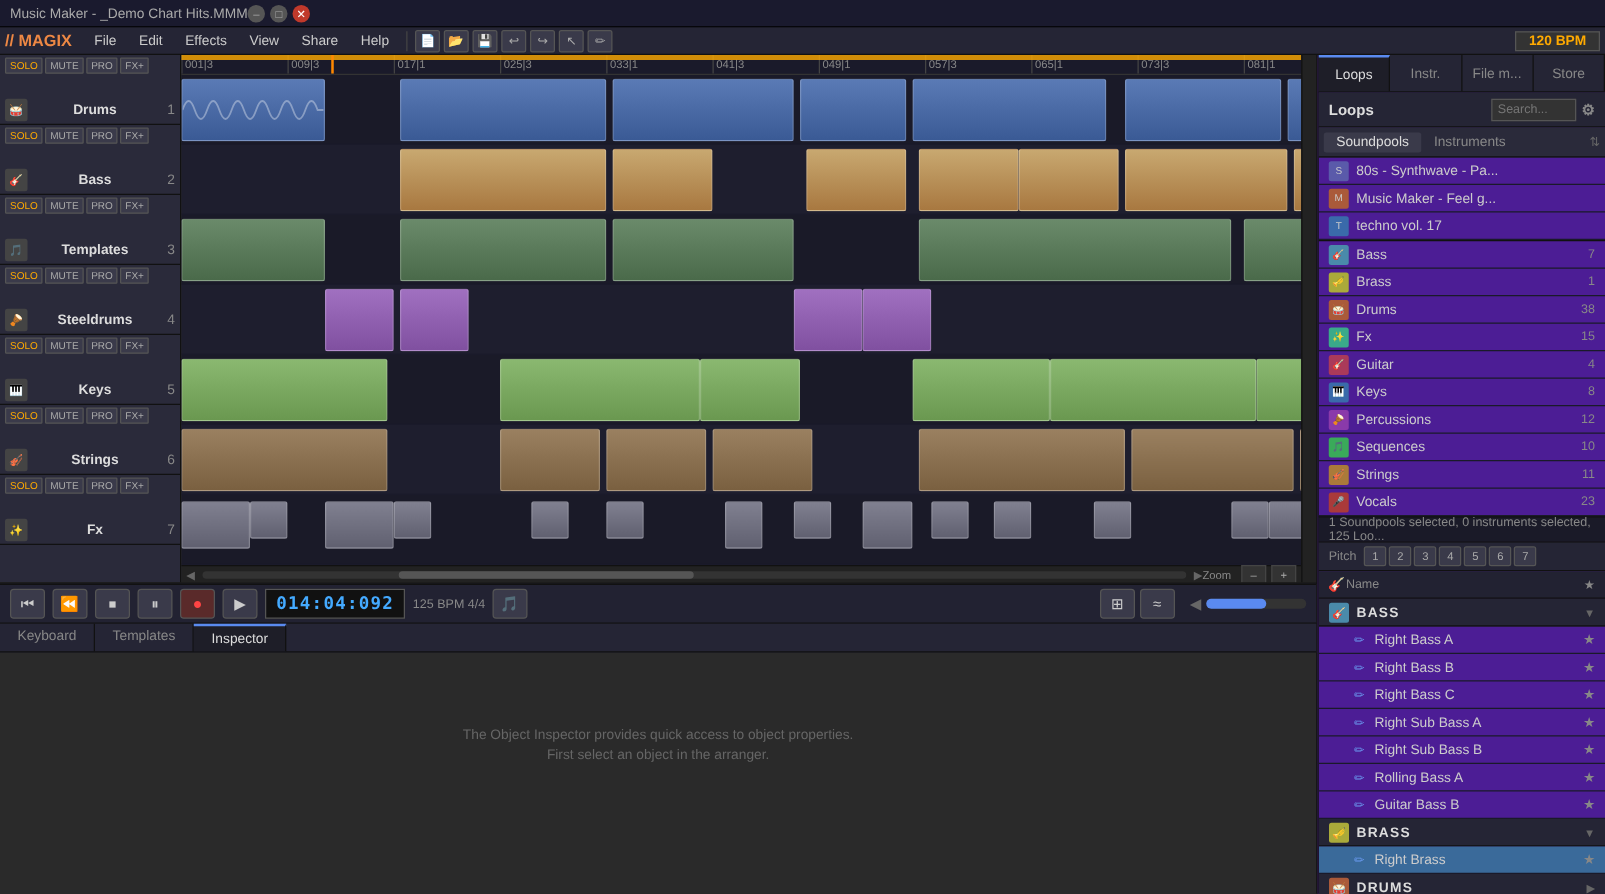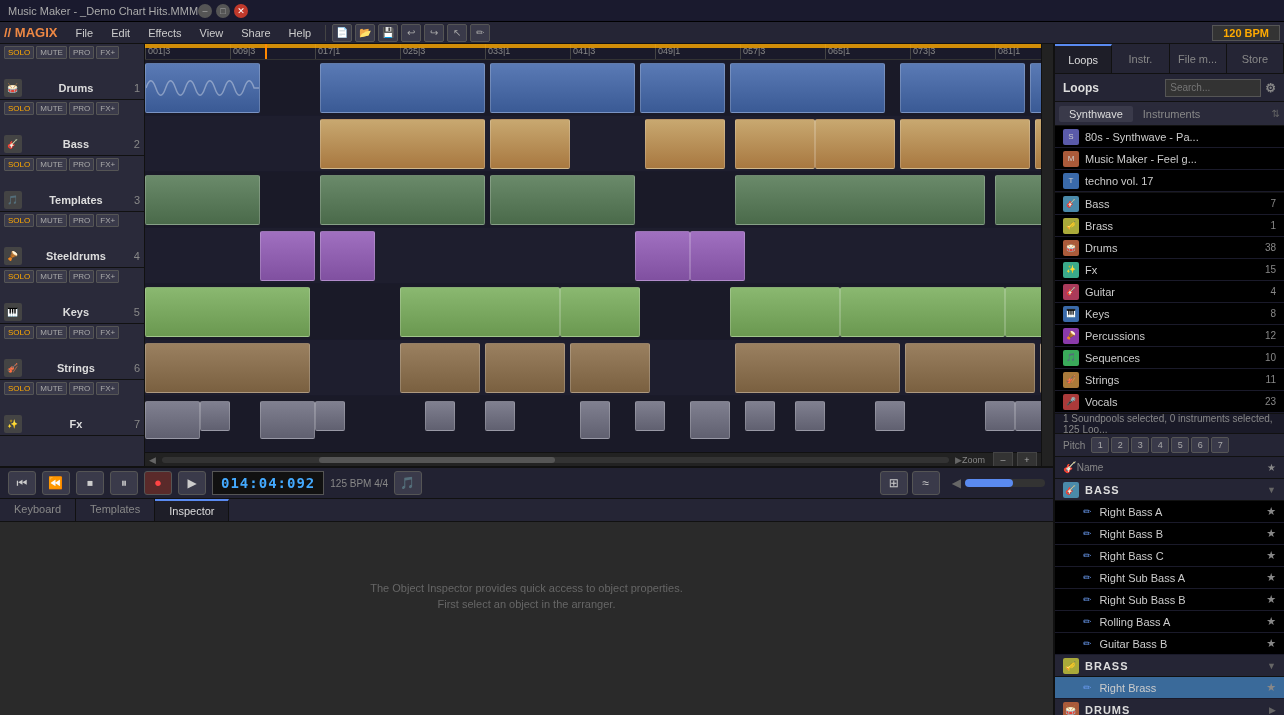--- a/index.html
+++ b/index.html
@@ -224,21 +224,21 @@
       color: #666;
       font-size: 11px;
       text-align: center;
       padding-top: 60px;
     }
     #inspector-content p { margin-bottom: 4px; }
 
     
     #right-panel {
       width: 230px;
-      background: #000000;
+      background: #4c1d95;
       display: flex;
       flex-direction: column;
       border-left: 1px solid #111;
     }
 
     
     #right-top-tabs {
       height: 30px;
       display: flex;
       background: #252535;
@@ -263,21 +263,21 @@
       display: flex;
       align-items: center;
       padding: 0 8px;
       border-bottom: 1px solid #111;
       font-size: 12px;
       color: #ddd;
       font-weight: bold;
     }
     #loops-header .search-box {
       margin-left: auto;
-      width: 96px;
+      width: 68px;
       height: 18px;
       background: #333;
       border: 1px solid #555;
       color: #aaa;
       font-size: 10px;
       padding: 0 4px;
     }
     #loops-header .gear-icon {
       margin-left: 4px;
       cursor: pointer;
@@ -809,21 +809,21 @@
       <div class="right-tab">Store</div>
     </div>
 
     <div id="loops-header">
       <span>Loops</span>
       <input class="search-box" type="text" placeholder="Search..." style="">
       <span class="gear-icon">⚙</span>
     </div>
 
     <div id="soundpools-tabs">
-      <div class="sp-tab active">Synthwave</div>
+      <div class="sp-tab active">Soundpools</div>
       <div class="sp-tab">Instruments</div>
       <span class="sp-sort-icon">⇅</span>
     </div>
 
     <div id="soundpool-list">
       <div class="sp-item">
         <div class="sp-icon" style="background:#5a5aaa;">S</div>
         <span class="sp-name">80s - Synthwave - Pa...</span>
       </div>
       <div class="sp-item">

